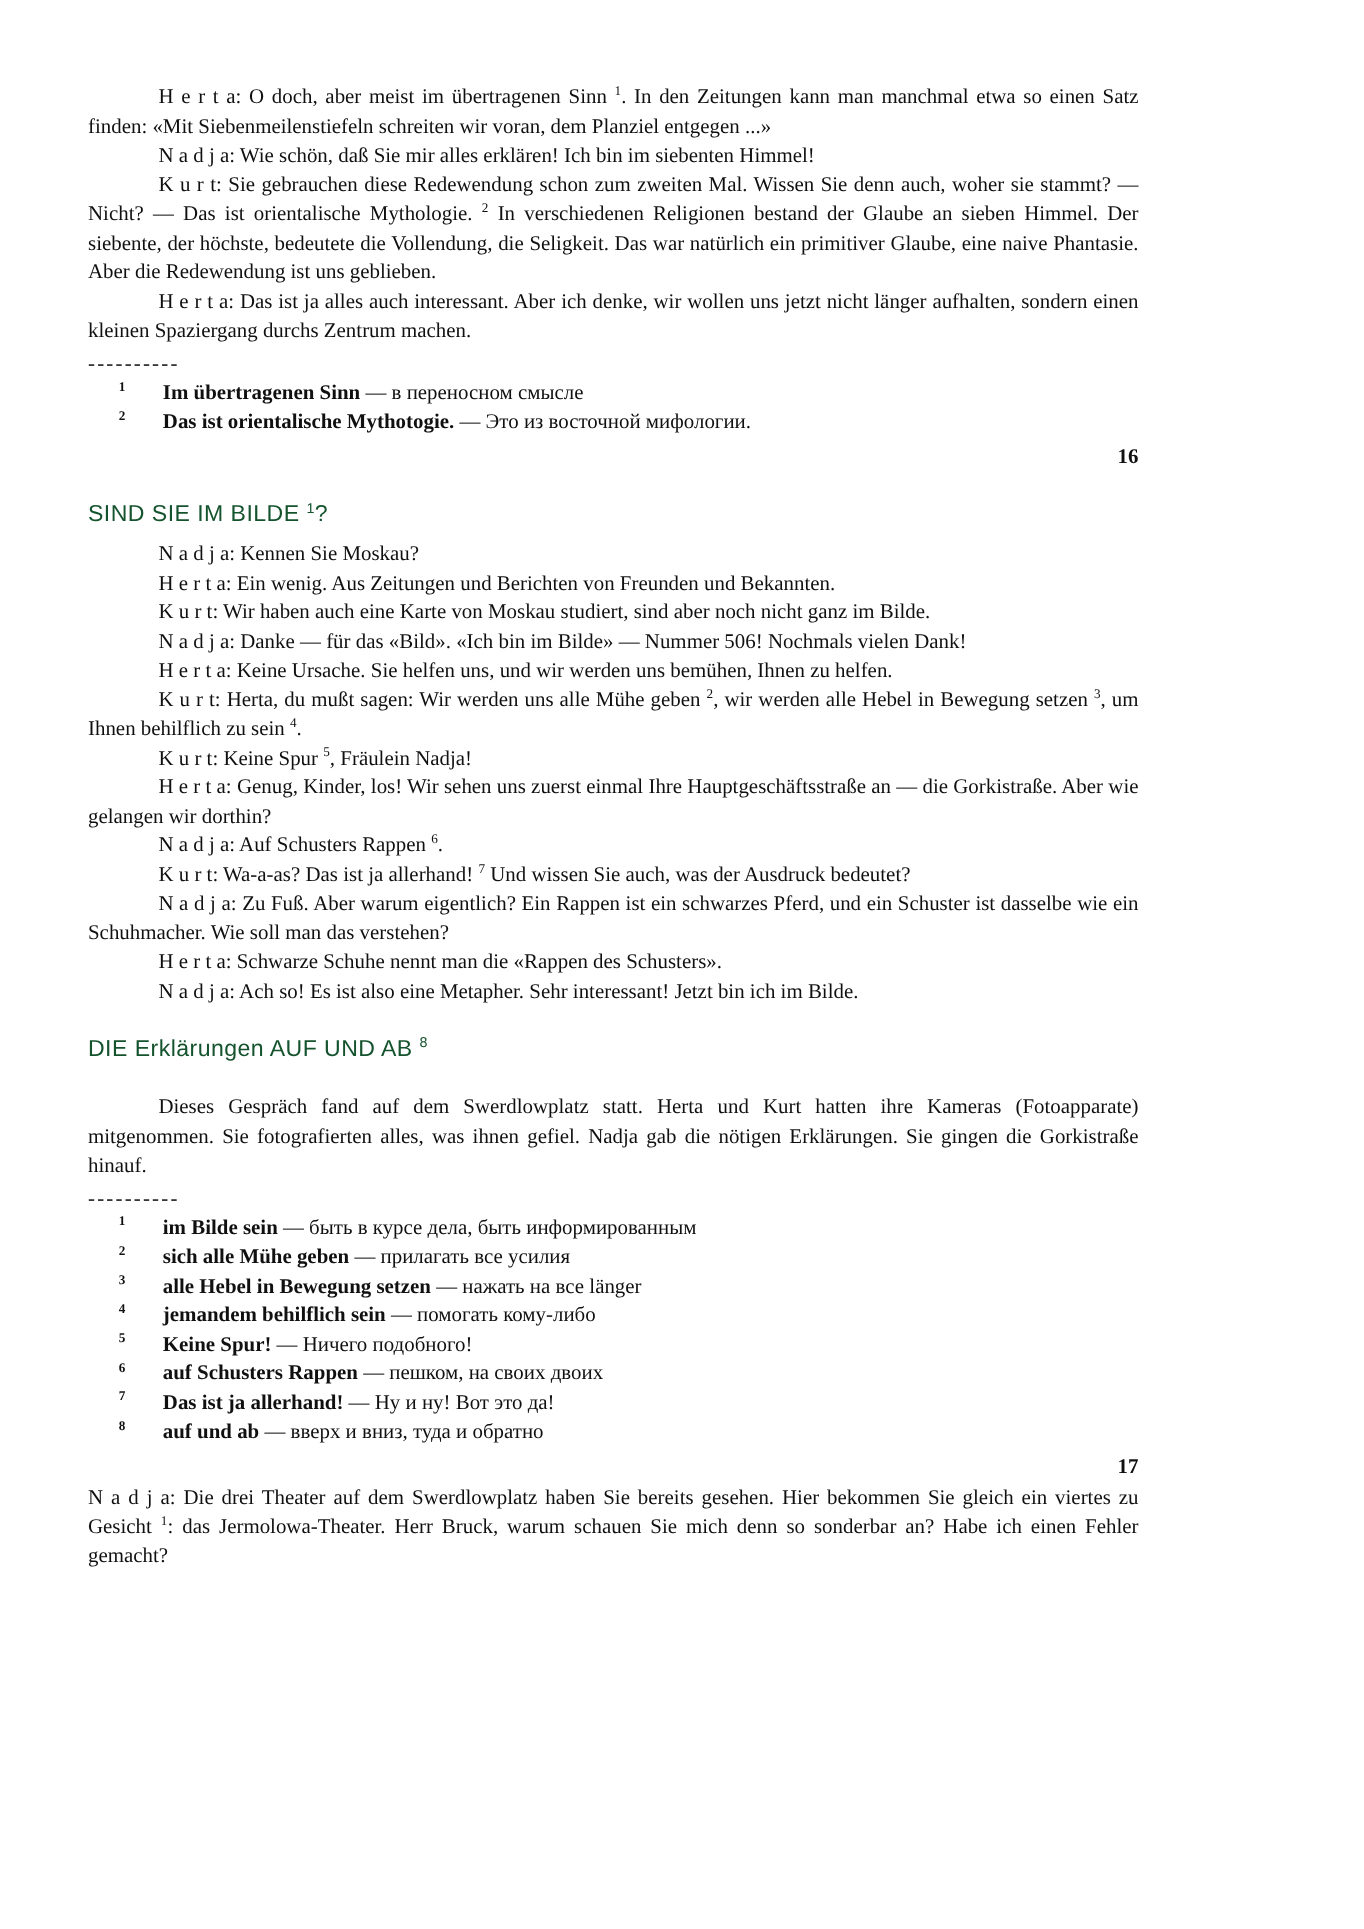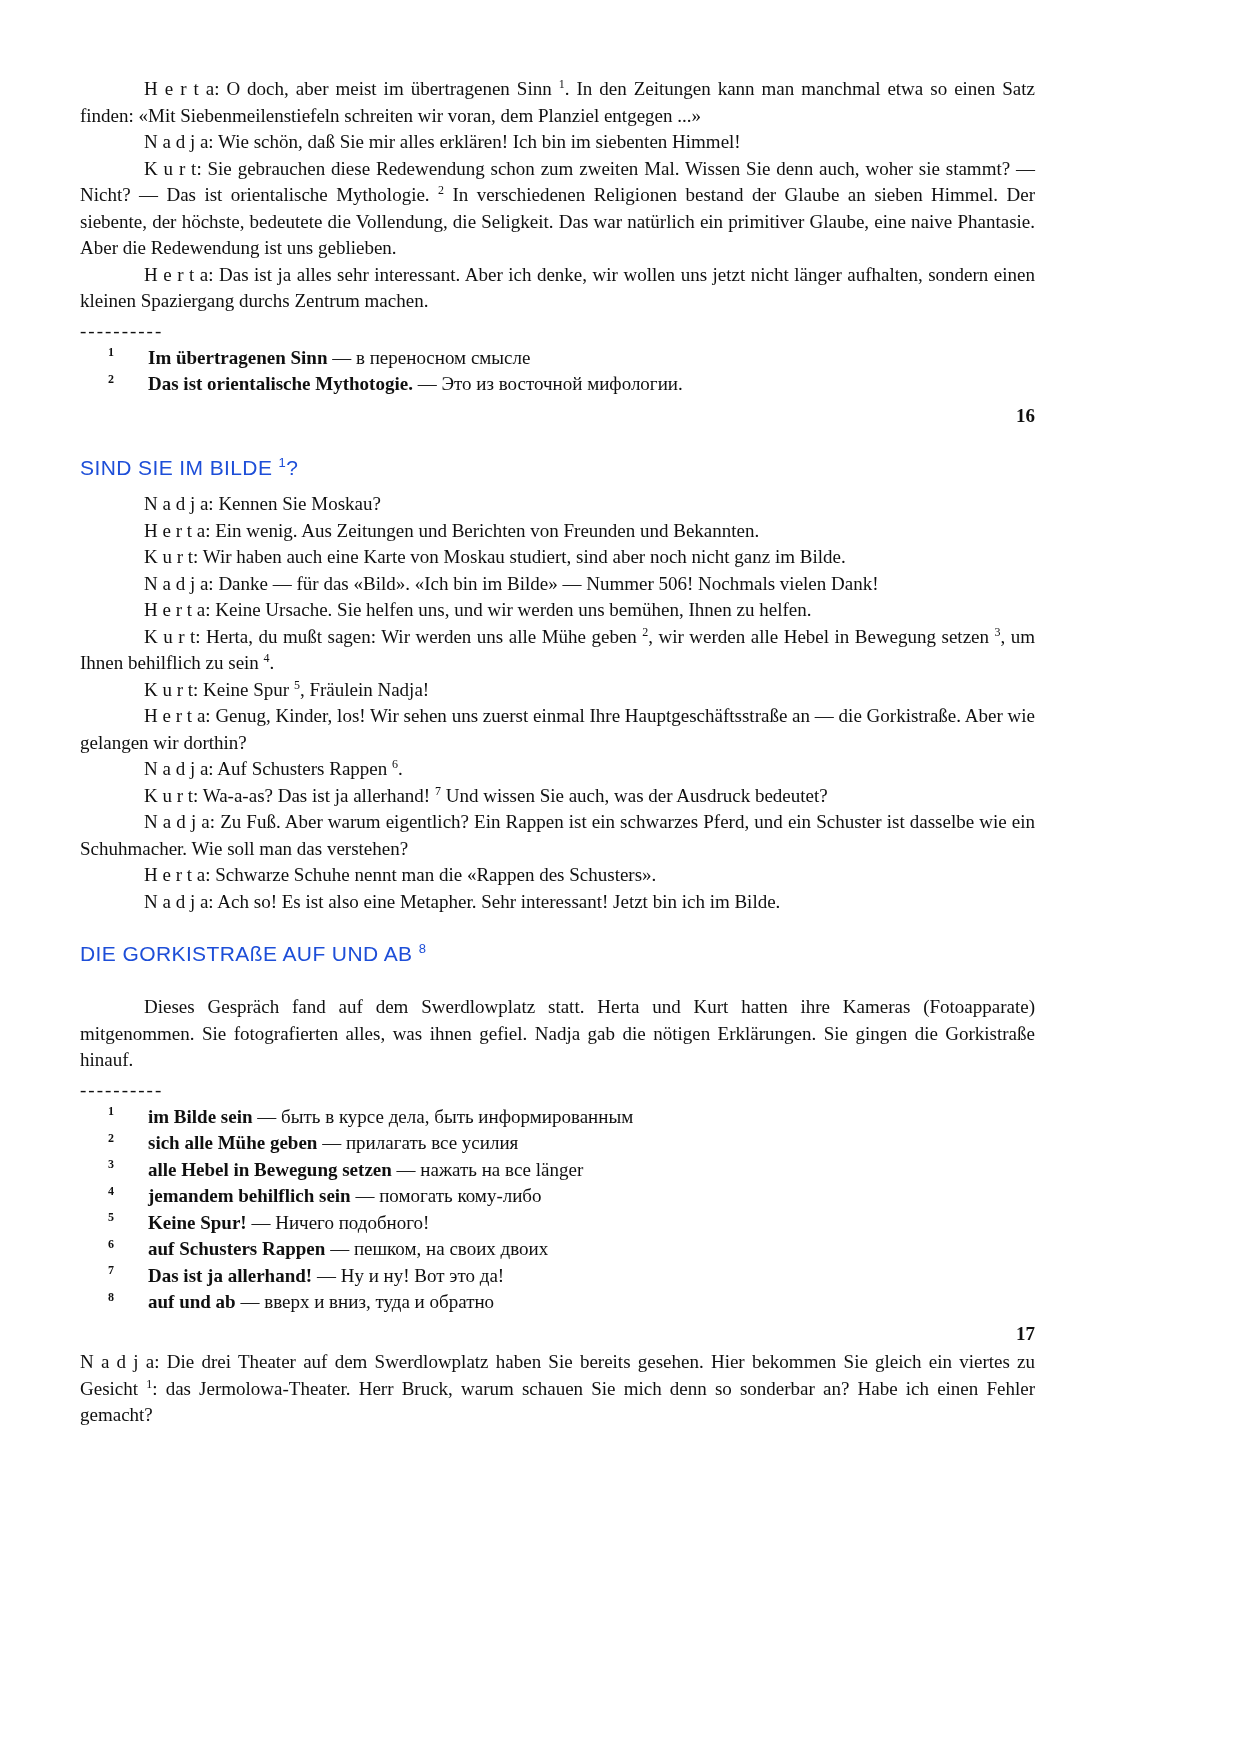--- a/index.html
+++ b/index.html
@@ -47,37 +47,37 @@
     margin-top: 5px;
     margin-bottom: 2px;
     font-weight: bold;
   }
   h2.heading {
     font-family: "Liberation Sans", "DejaVu Sans", sans-serif;
     font-weight: 400;
     font-size: 21px;
     line-height: 26px;
     letter-spacing: 0.4px;
-    color: #1d4ed8;
+    color: #14532d;
     margin-top: 26px;
   }
   h2.heading sup.ref { font-size: 13px; }
   .heading-1 { margin-top: 50px; margin-bottom: 10px; }
   .heading-2 { margin-top: 47px; margin-bottom: 27px; }
 </style>
 </head>
 <body>
 
 <div class="page">
 
   <div class="paras">
       <p class="para indent">H e r t a: O doch, aber meist im übertragenen Sinn <sup class="ref">1</sup>. In den Zeitungen kann man manchmal etwa so einen Satz finden: «Mit Siebenmeilenstiefeln schreiten wir voran, dem Planziel entgegen ...»</p>
       <p class="para indent">N a d j a: Wie schön, daß Sie mir alles erklären! Ich bin im siebenten Himmel!</p>
       <p class="para indent">K u r t: Sie gebrauchen diese Redewendung schon zum zweiten Mal. Wissen Sie denn auch, woher sie stammt? — Nicht? — Das ist orientalische Mythologie. <sup class="ref">2</sup> In verschiedenen Religionen bestand der Glaube an sieben Himmel. Der siebente, der höchste, bedeutete die Vollendung, die Seligkeit. Das war natürlich ein primitiver Glaube, eine naive Phantasie. Aber die Redewendung ist uns geblieben.</p>
-      <p class="para indent">H e r t a: Das ist ja alles sehr interessant. Aber ich denke, wir wollen uns jetzt nicht länger aufhalten, sondern einen kleinen Spaziergang durchs Zentrum machen.</p>
+      <p class="para indent">H e r t a: Das ist ja alles auch interessant. Aber ich denke, wir wollen uns jetzt nicht länger aufhalten, sondern einen kleinen Spaziergang durchs Zentrum machen.</p>
     </div>
 
   <div class="divider">----------</div>
 
   <div class="footnotes">
       <div class="footnote"><sup class="fn-num">1</sup><span class="fn-term">Im übertragenen Sinn</span><span class="fn-def"> — в переносном смысле</span></div>
       <div class="footnote"><sup class="fn-num">2</sup><span class="fn-term">Das ist orientalische Mythotogie.</span><span class="fn-def"> — Это из восточной мифологии.</span></div>
     </div>
 
   <div class="page-number">16</div>
@@ -93,21 +93,21 @@
       <p class="para indent">K u r t: Herta, du mußt sagen: Wir werden uns alle Mühe geben <sup class="ref">2</sup>, wir werden alle Hebel in Bewegung setzen <sup class="ref">3</sup>, um Ihnen behilflich zu sein <sup class="ref">4</sup>.</p>
       <p class="para indent">K u r t: Keine Spur <sup class="ref">5</sup>, Fräulein Nadja!</p>
       <p class="para indent">H e r t a: Genug, Kinder, los! Wir sehen uns zuerst einmal Ihre Hauptgeschäftsstraße an — die Gorkistraße. Aber wie gelangen wir dorthin?</p>
       <p class="para indent">N a d j a: Auf Schusters Rappen <sup class="ref">6</sup>.</p>
       <p class="para indent">K u r t: Wa-a-as? Das ist ja allerhand! <sup class="ref">7</sup> Und wissen Sie auch, was der Ausdruck bedeutet?</p>
       <p class="para indent">N a d j a: Zu Fuß. Aber warum eigentlich? Ein Rappen ist ein schwarzes Pferd, und ein Schuster ist dasselbe wie ein Schuhmacher. Wie soll man das verstehen?</p>
       <p class="para indent">H e r t a: Schwarze Schuhe nennt man die «Rappen des Schusters».</p>
       <p class="para indent">N a d j a: Ach so! Es ist also eine Metapher. Sehr interessant! Jetzt bin ich im Bilde.</p>
     </div>
 
-  <h2 class="heading heading-2"><span>DIE GORKISTRAßE AUF UND AB </span><sup class="ref">8</sup><span></span></h2>
+  <h2 class="heading heading-2"><span>DIE Erklärungen AUF UND AB </span><sup class="ref">8</sup><span></span></h2>
 
   <div class="paras">
       <p class="para indent">Dieses Gespräch fand auf dem Swerdlowplatz statt. Herta und Kurt hatten ihre Kameras (Fotoapparate) mitgenommen. Sie fotografierten alles, was ihnen gefiel. Nadja gab die nötigen Erklärungen. Sie gingen die Gorkistraße hinauf.</p>
     </div>
 
   <div class="divider">----------</div>
 
   <div class="footnotes">
       <div class="footnote"><sup class="fn-num">1</sup><span class="fn-term">im Bilde sein</span><span class="fn-def"> — быть в курсе дела, быть информированным</span></div>
       <div class="footnote"><sup class="fn-num">2</sup><span class="fn-term">sich alle Mühe geben</span><span class="fn-def"> — прилагать все усилия</span></div>

